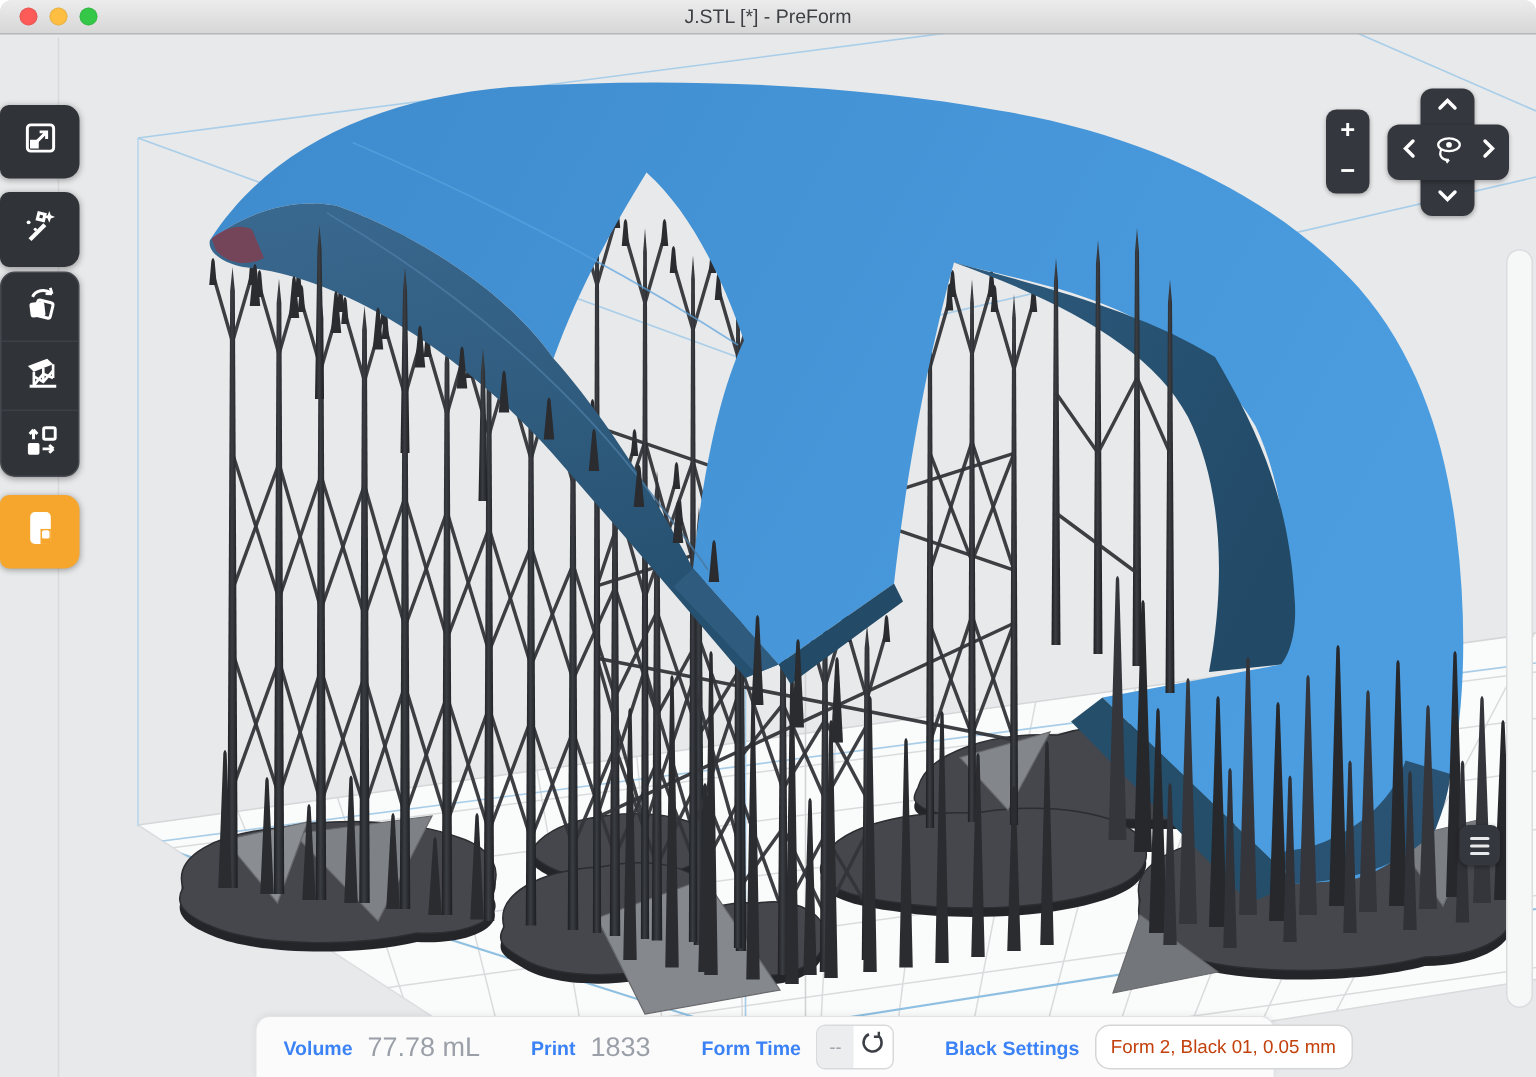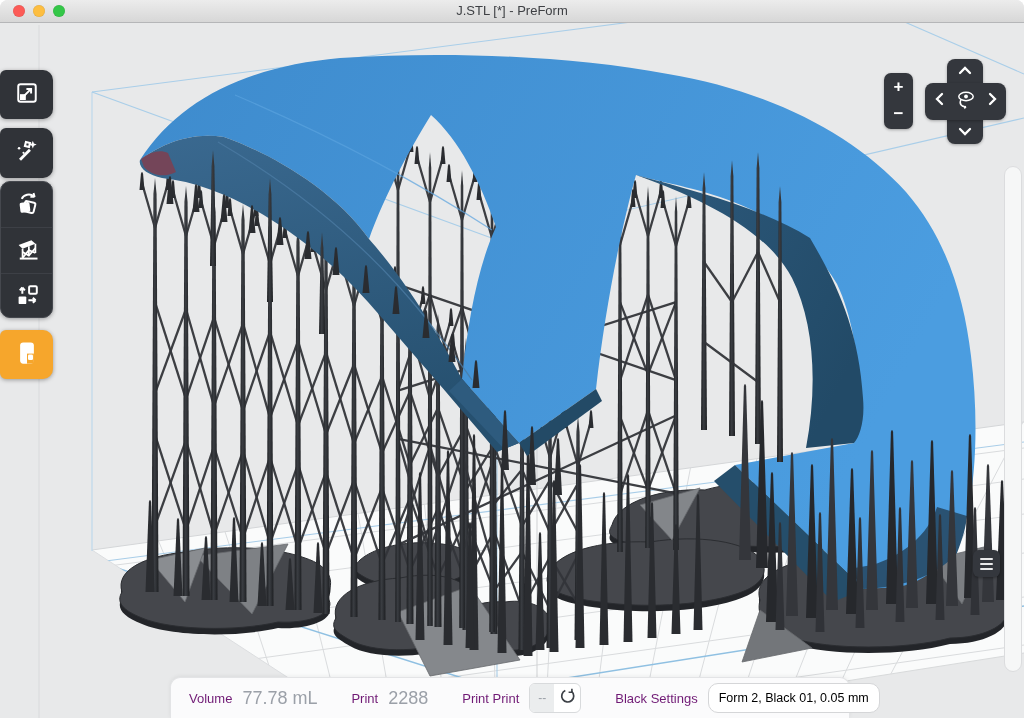--- a/index.html
+++ b/index.html
@@ -30,27 +30,27 @@
   .slider-track{position:absolute;left:1004px;top:166px;width:18px;height:506px;background:#f6f7f7;
     border:1px solid #dbdcde;border-radius:9px;box-sizing:border-box;z-index:25;}
   .slider-handle{position:absolute;left:973px;top:550px;width:27px;height:27px;background:#34373d;border-radius:6px;
     box-shadow:0 1px 3px rgba(0,0,0,.35);z-index:26;display:flex;flex-direction:column;align-items:center;justify-content:center;gap:3px;cursor:pointer;}
   .slider-handle i{display:block;width:13px;height:2px;background:#e8e9ea;border-radius:1px;}
   
   .statusbar{position:absolute;left:170px;top:677px;width:680px;height:41px;background:#fbfbfc;
     border:1px solid #e3e4e6;border-bottom:none;border-radius:10px 10px 0 0;box-sizing:border-box;z-index:35;
     display:flex;align-items:center;padding:0 0 0 18px;gap:34px;box-shadow:0 -1px 4px rgba(0,0,0,.06);}
   .sgroup{display:flex;align-items:center;gap:10px;white-space:nowrap;}
-  .slabel{font-size:13px;font-weight:400;color:#701a75;}
+  .slabel{font-size:13px;font-weight:700;color:#3b82f6;}
   .svalue{font-size:18px;color:#9ba0a8;}
   .timebox{display:flex;height:28px;border:1px solid #d8dadc;border-radius:6px;overflow:hidden;background:#fff;cursor:pointer;}
   .timebox .dash{width:24px;background:#ebedee;color:#9aa0a7;font-size:12px;display:flex;align-items:center;justify-content:center;}
   .timebox .ref{width:26px;display:flex;align-items:center;justify-content:center;}
   .selbox{height:28px;border:1px solid #d5d6d8;border-radius:10px;background:#fff;display:flex;align-items:center;
-    padding:0 10px;font-size:12.5px;color:#000000;cursor:pointer;}
+    padding:0 10px;font-size:12.5px;color:#c2410c;cursor:pointer;}
 </style>
 </head>
 <body>
 
 <div class="app">
 
   <svg id="scene" class="viewport" viewBox="0 22 1024 696">
       <defs>
 <linearGradient id="gFace" x1="0" y1="0" x2="1" y2="0.35">
  <stop offset="0" stop-color="#3e8bcd"></stop>
@@ -532,24 +532,24 @@
       <i></i>
   </div>
 
   <div class="statusbar">
     <div class="sgroup">
       <span class="slabel">Volume</span>
       <span class="svalue">77.78 mL</span>
     </div>
     <div class="sgroup">
       <span class="slabel">Print</span>
-      <span class="svalue">2288</span>
+      <span class="svalue">1833</span>
     </div>
     <div class="sgroup">
-      <span class="slabel">Print Print</span>
+      <span class="slabel">Form Time</span>
       <span class="timebox">
         <span class="dash">--</span>
         <span class="ref">
           <span>
             <svg width="17" height="17" viewBox="0 0 17 17" fill="none" stroke="#3c4046" stroke-width="1.7">
               <path d="M12.6 3.4 A6 6 0 1 1 6.3 2.5"></path>
               <path d="M12.9 0.8 L12.9 4.2 L9.6 4.2" stroke-width="1.6"></path>
             </svg>
           </span>
         </span>

